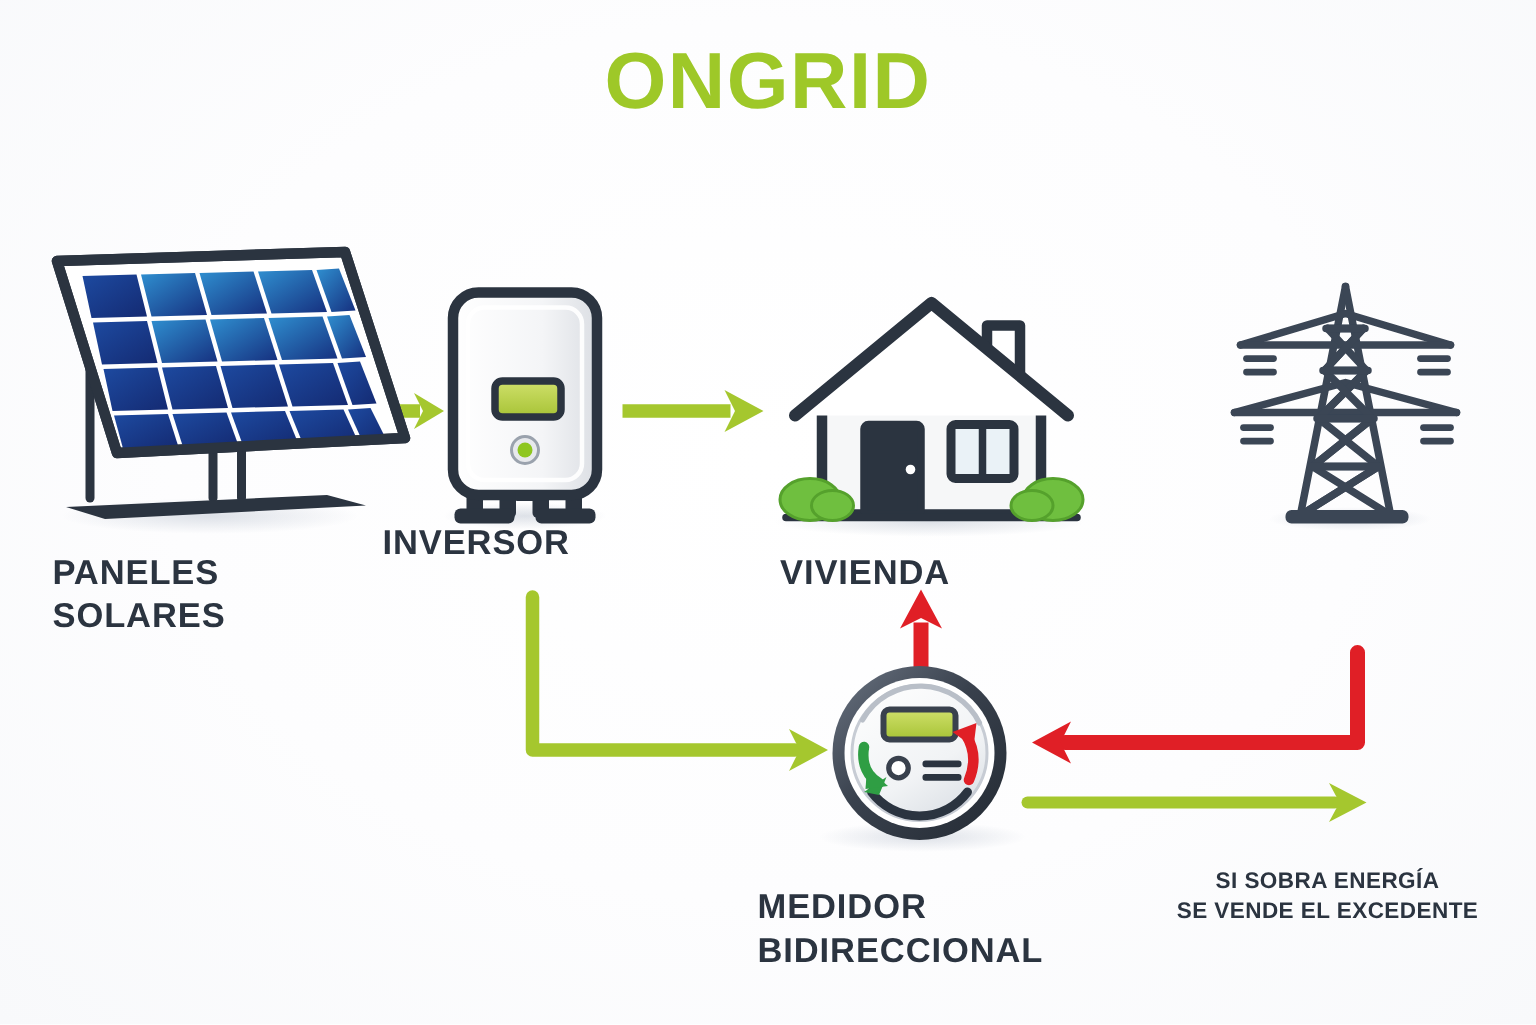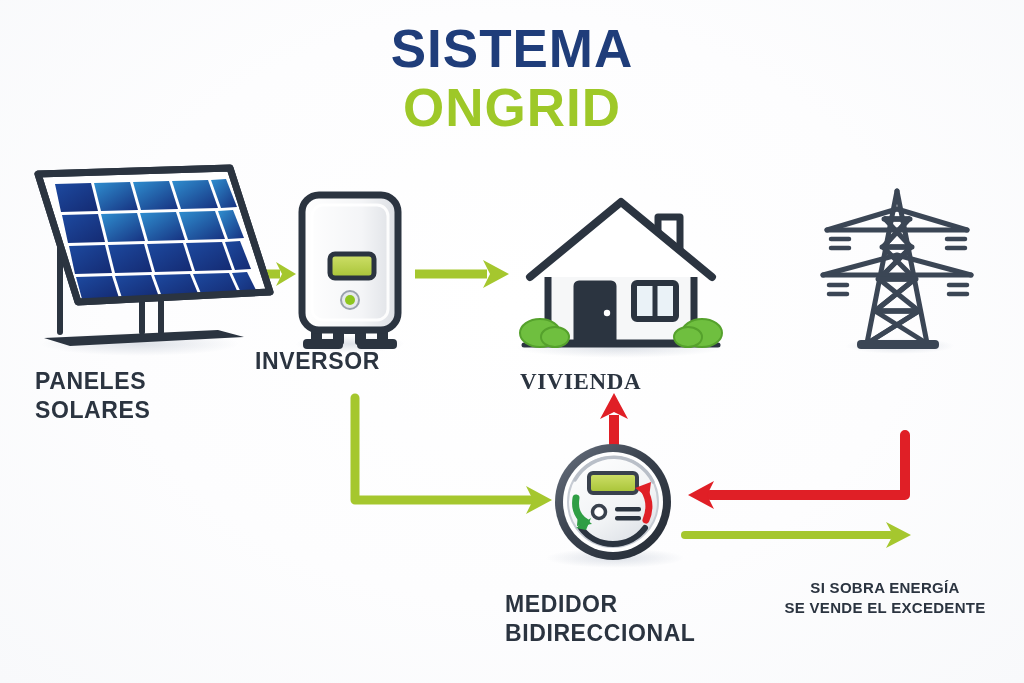--- a/index.html
+++ b/index.html
@@ -71,21 +71,20 @@
     border-radius: 50%;
     background: radial-gradient(ellipse at center, rgba(90,110,140,0.20) 0%, rgba(90,110,140,0.0) 70%);
   }
 </style>
 </head>
 <body>
 
 <div id="stage">
 
   <div id="title-block">
-    <span id="title-line1">SISTEMA</span>
     <span id="title-line2">ONGRID</span>
   </div>
 
   <svg class="art" style="left:0;top:0;" width="1024" height="683">
     <defs>
       <marker id="ahead-green" markerWidth="5" markerHeight="5" refX="2.6" refY="2.5" orient="auto">
         <path d="M0.2,0.3 L4.8,2.5 L0.2,4.7 L1.5,2.5 Z" fill="#a5c72e"></path>
       </marker>
       <marker id="ahead-red" markerWidth="5" markerHeight="5" refX="2.6" refY="2.5" orient="auto">
         <path d="M0.2,0.3 L4.8,2.5 L0.2,4.7 L1.5,2.5 Z" fill="#e01f26"></path>
@@ -227,21 +226,21 @@
 
     <line x1="14" y1="150" x2="208" y2="150" stroke="#2b3440" stroke-width="5" stroke-linecap="round"></line>
 
     <g fill="#6fbf3f" stroke="#55a12c" stroke-width="2">
       <ellipse cx="30" cy="138" rx="20" ry="14"></ellipse>
       <ellipse cx="45" cy="142" rx="14" ry="10"></ellipse>
       <ellipse cx="192" cy="138" rx="20" ry="14"></ellipse>
       <ellipse cx="178" cy="142" rx="14" ry="10"></ellipse>
     </g>
   </svg>
-  <div class="node-label" style="left:520px; top:367px; width:190px;font-family:Liberation Serif, serif;">VIVIENDA</div>
+  <div class="node-label" style="left:520px; top:367px; width:190px;">VIVIENDA</div>
 
   <div class="shadow" style="left:845px; top:338px; width:110px; height:16px;"></div>
   <svg class="art" style="left:805px; top:185px;" width="190" height="170" viewBox="0 0 190 170">
     <g stroke="#3b4655" stroke-width="5" fill="none" stroke-linecap="round" stroke-linejoin="round">
 
       <path d="M92,6 L62,158"></path>
       <path d="M92,6 L122,158"></path>
 
       <path d="M22,45 L92,24 L162,45"></path>
       <path d="M22,45 L162,45"></path>

